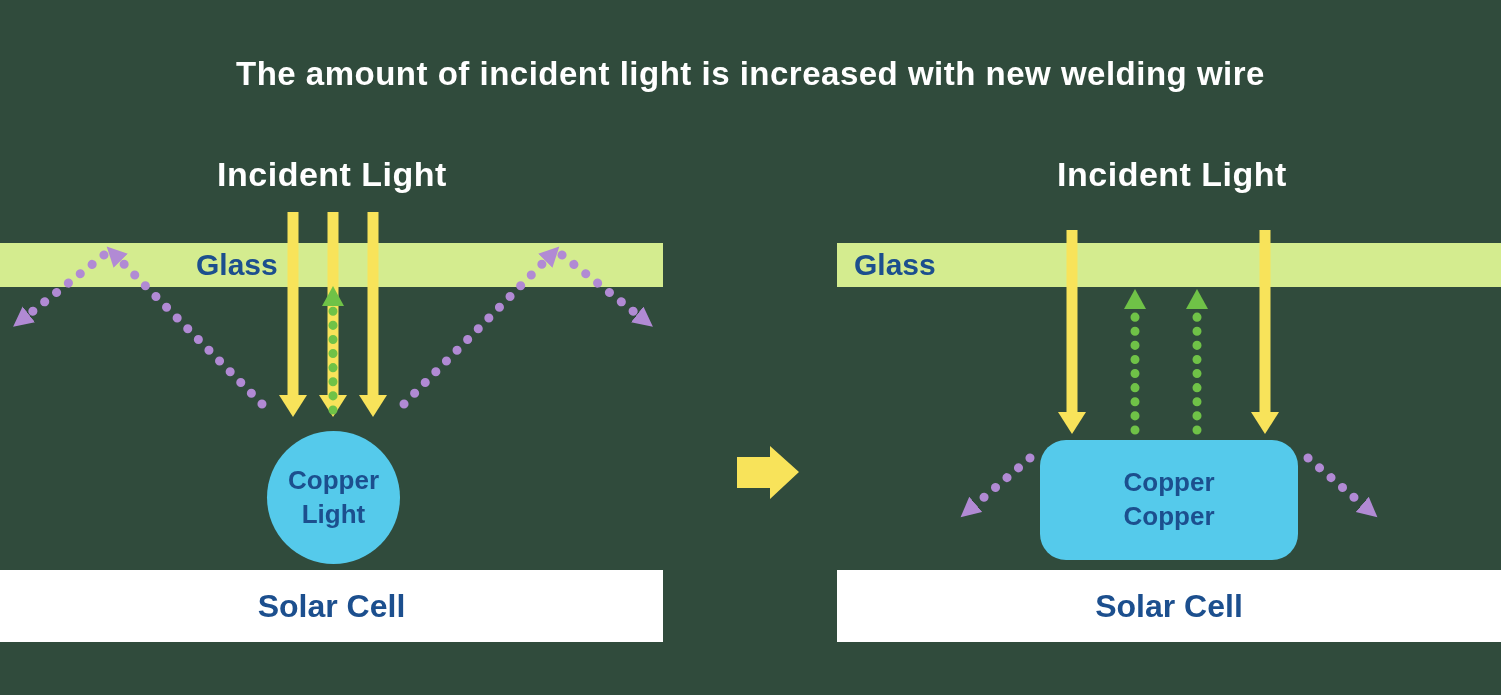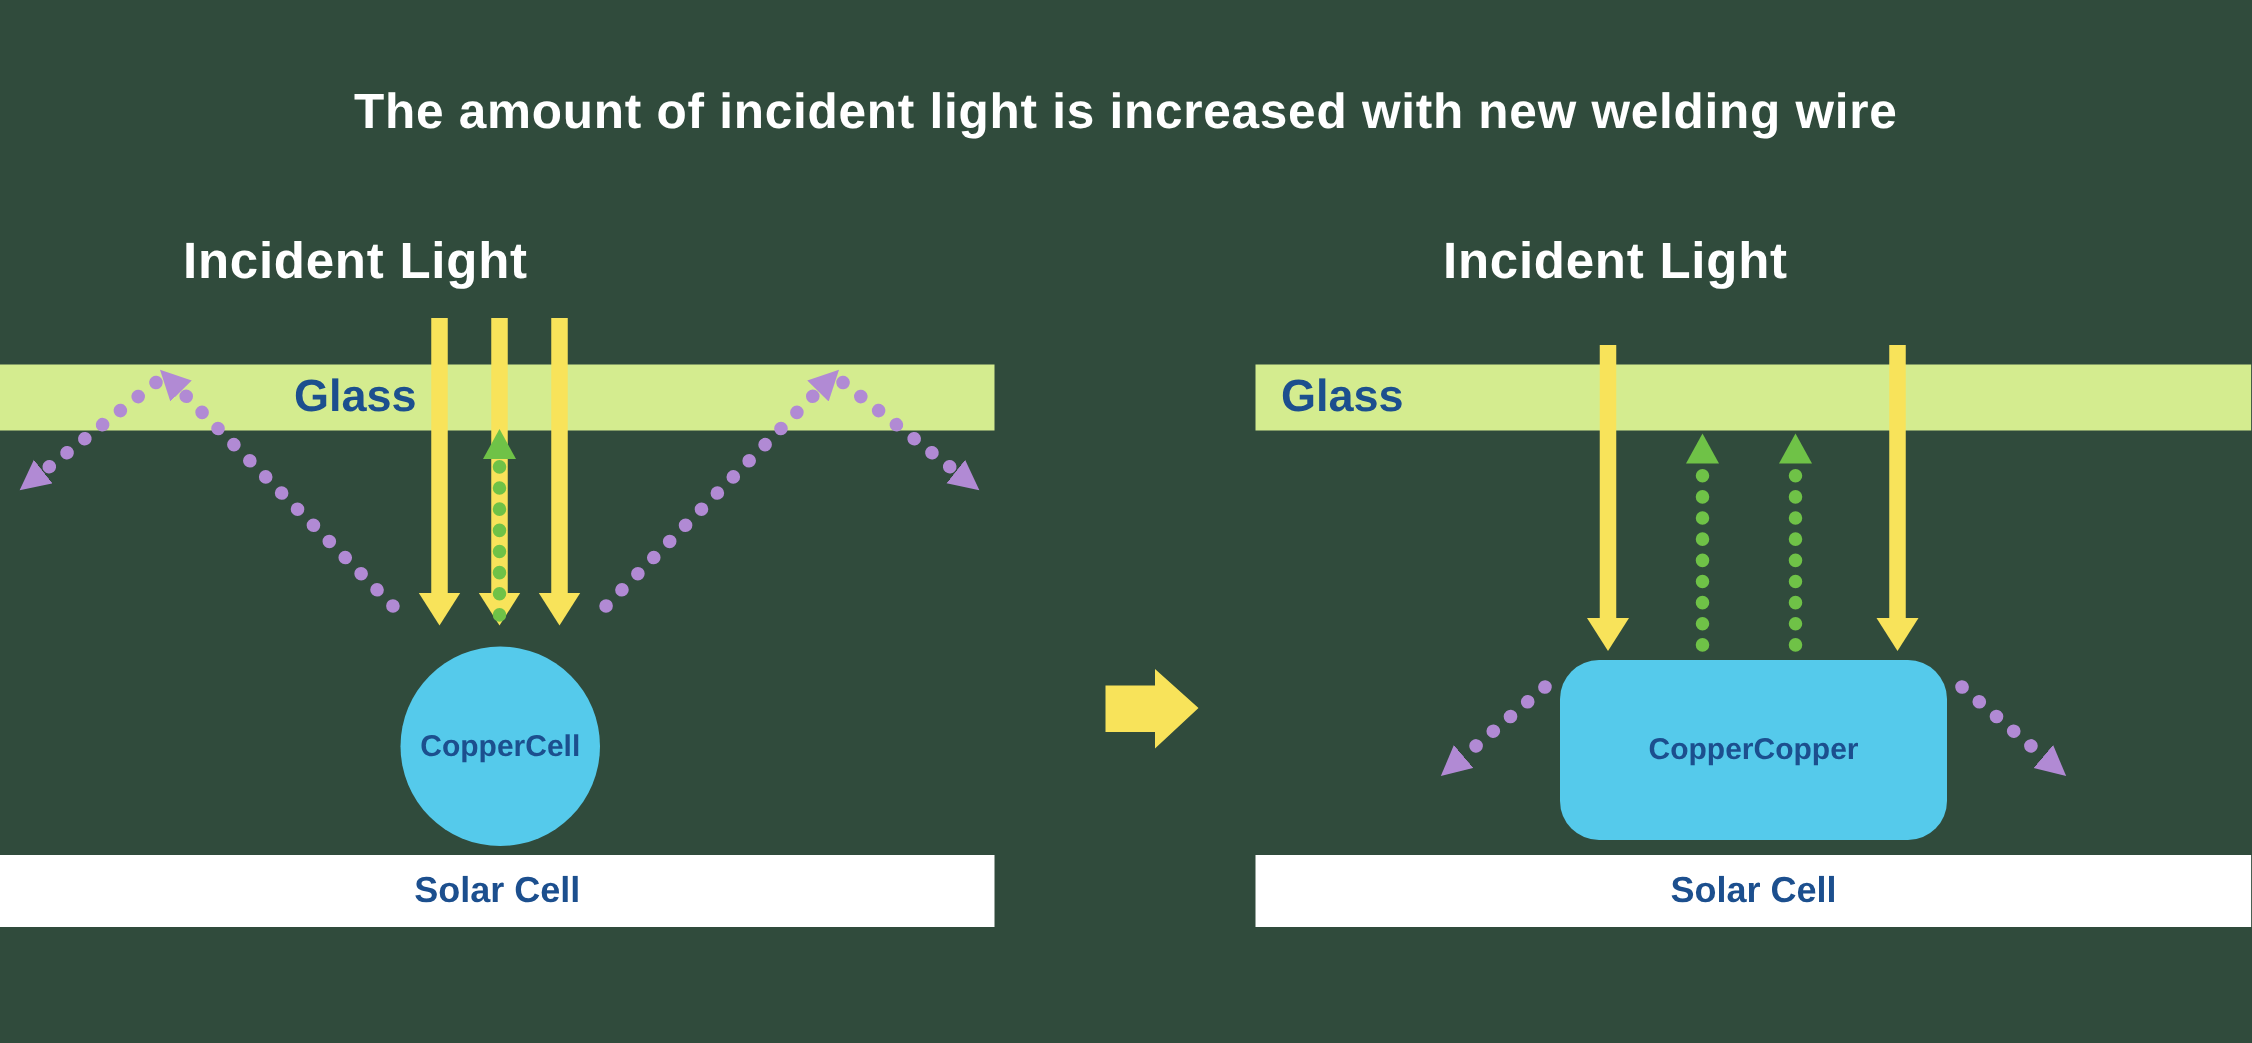--- a/index.html
+++ b/index.html
@@ -9,44 +9,44 @@
   html,body{margin:0;padding:0;background:var(--background);}
   .canvas{
     position:relative;width:1501px;height:695px;background:var(--background);
     font-family:"Liberation Sans", sans-serif;overflow:hidden;text-decoration:underline;
   }
   .title{
     position:absolute;top:55px;left:0;width:100%;text-align:center;
     color:var(--white);font-size:33px;font-weight:bold;letter-spacing:.5px;
   }
   .panel-label{
-    position:absolute;top:155px;width:420px;text-align:left;
+    position:absolute;top:155px;width:420px;text-align:center;
     color:var(--white);font-size:34px;font-weight:bold;letter-spacing:.5px;
   }
   .il-left{left:122px;}
   .il-right{left:962px;}
   .glass{
     position:absolute;top:243px;height:44px;background:var(--glass);
     display:flex;align-items:center;box-sizing:border-box;
   }
   .glass-left{left:0;width:663px;padding-left:196px;}
   .glass-right{left:837px;width:664px;padding-left:17px;}
   .glass-label{color:var(--navy);font-size:30px;font-weight:bold;}
   .arrows{position:absolute;left:0;top:0;pointer-events:none;}
   .conductor{
-    position:absolute;background:var(--cyan);display:flex;flex-direction:row;
+    position:absolute;background:var(--cyan);display:flex;flex-direction:column;
     align-items:center;justify-content:center;color:var(--navy);
-    font-size:20px;font-weight:bold;line-height:1.3;text-align:left;
+    font-size:26px;font-weight:bold;line-height:1.3;text-align:left;
   }
   .copper-wire{left:267px;top:431px;width:133px;height:133px;border-radius:50%;}
   .copper-ribbon{left:1040px;top:440px;width:258px;height:120px;border-radius:26px;}
   .solar{
-    position:absolute;top:570px;height:48px;background:var(--white);
+    position:absolute;top:570px;height:72px;background:var(--white);
     display:flex;align-items:center;justify-content:center;
-    color:var(--navy);font-size:24px;font-weight:bold;
+    color:var(--navy);font-size:32px;font-weight:bold;
   }
   .solar-left{left:0;width:663px;}
   .solar-right{left:837px;width:664px;}
   .yellow-line{stroke:var(--yellow);stroke-width:11;fill:none;}
   .green-line{stroke:var(--green);stroke-width:9;fill:none;stroke-dasharray:0.1 14;stroke-linecap:round;}
   .purple-line{stroke:var(--purple);stroke-width:9;fill:none;stroke-dasharray:0.1 15;stroke-linecap:round;}
   .f-yellow{fill:var(--yellow);}
   .f-green{fill:var(--green);}
   .f-purple{fill:var(--purple);}
 </style>
@@ -108,21 +108,21 @@
     </g>
 
     <g>
       <line class="purple-line" x1="1030" y1="458" x2="975" y2="505" marker-end="url(#m-purple)"></line>
       <line class="purple-line" x1="1308" y1="458" x2="1363" y2="505" marker-end="url(#m-purple)"></line>
     </g>
   </svg>
 
   <div class="conductor copper-wire">
     <div>Copper</div>
-    <div>Cell</div>
+    <div>Light</div>
   </div>
 
   <div class="conductor copper-ribbon">
     <div>Copper</div>
     <div>Copper</div>
   </div>
 
   <div class="solar solar-left">
     <span>Solar Cell</span>
   </div>

